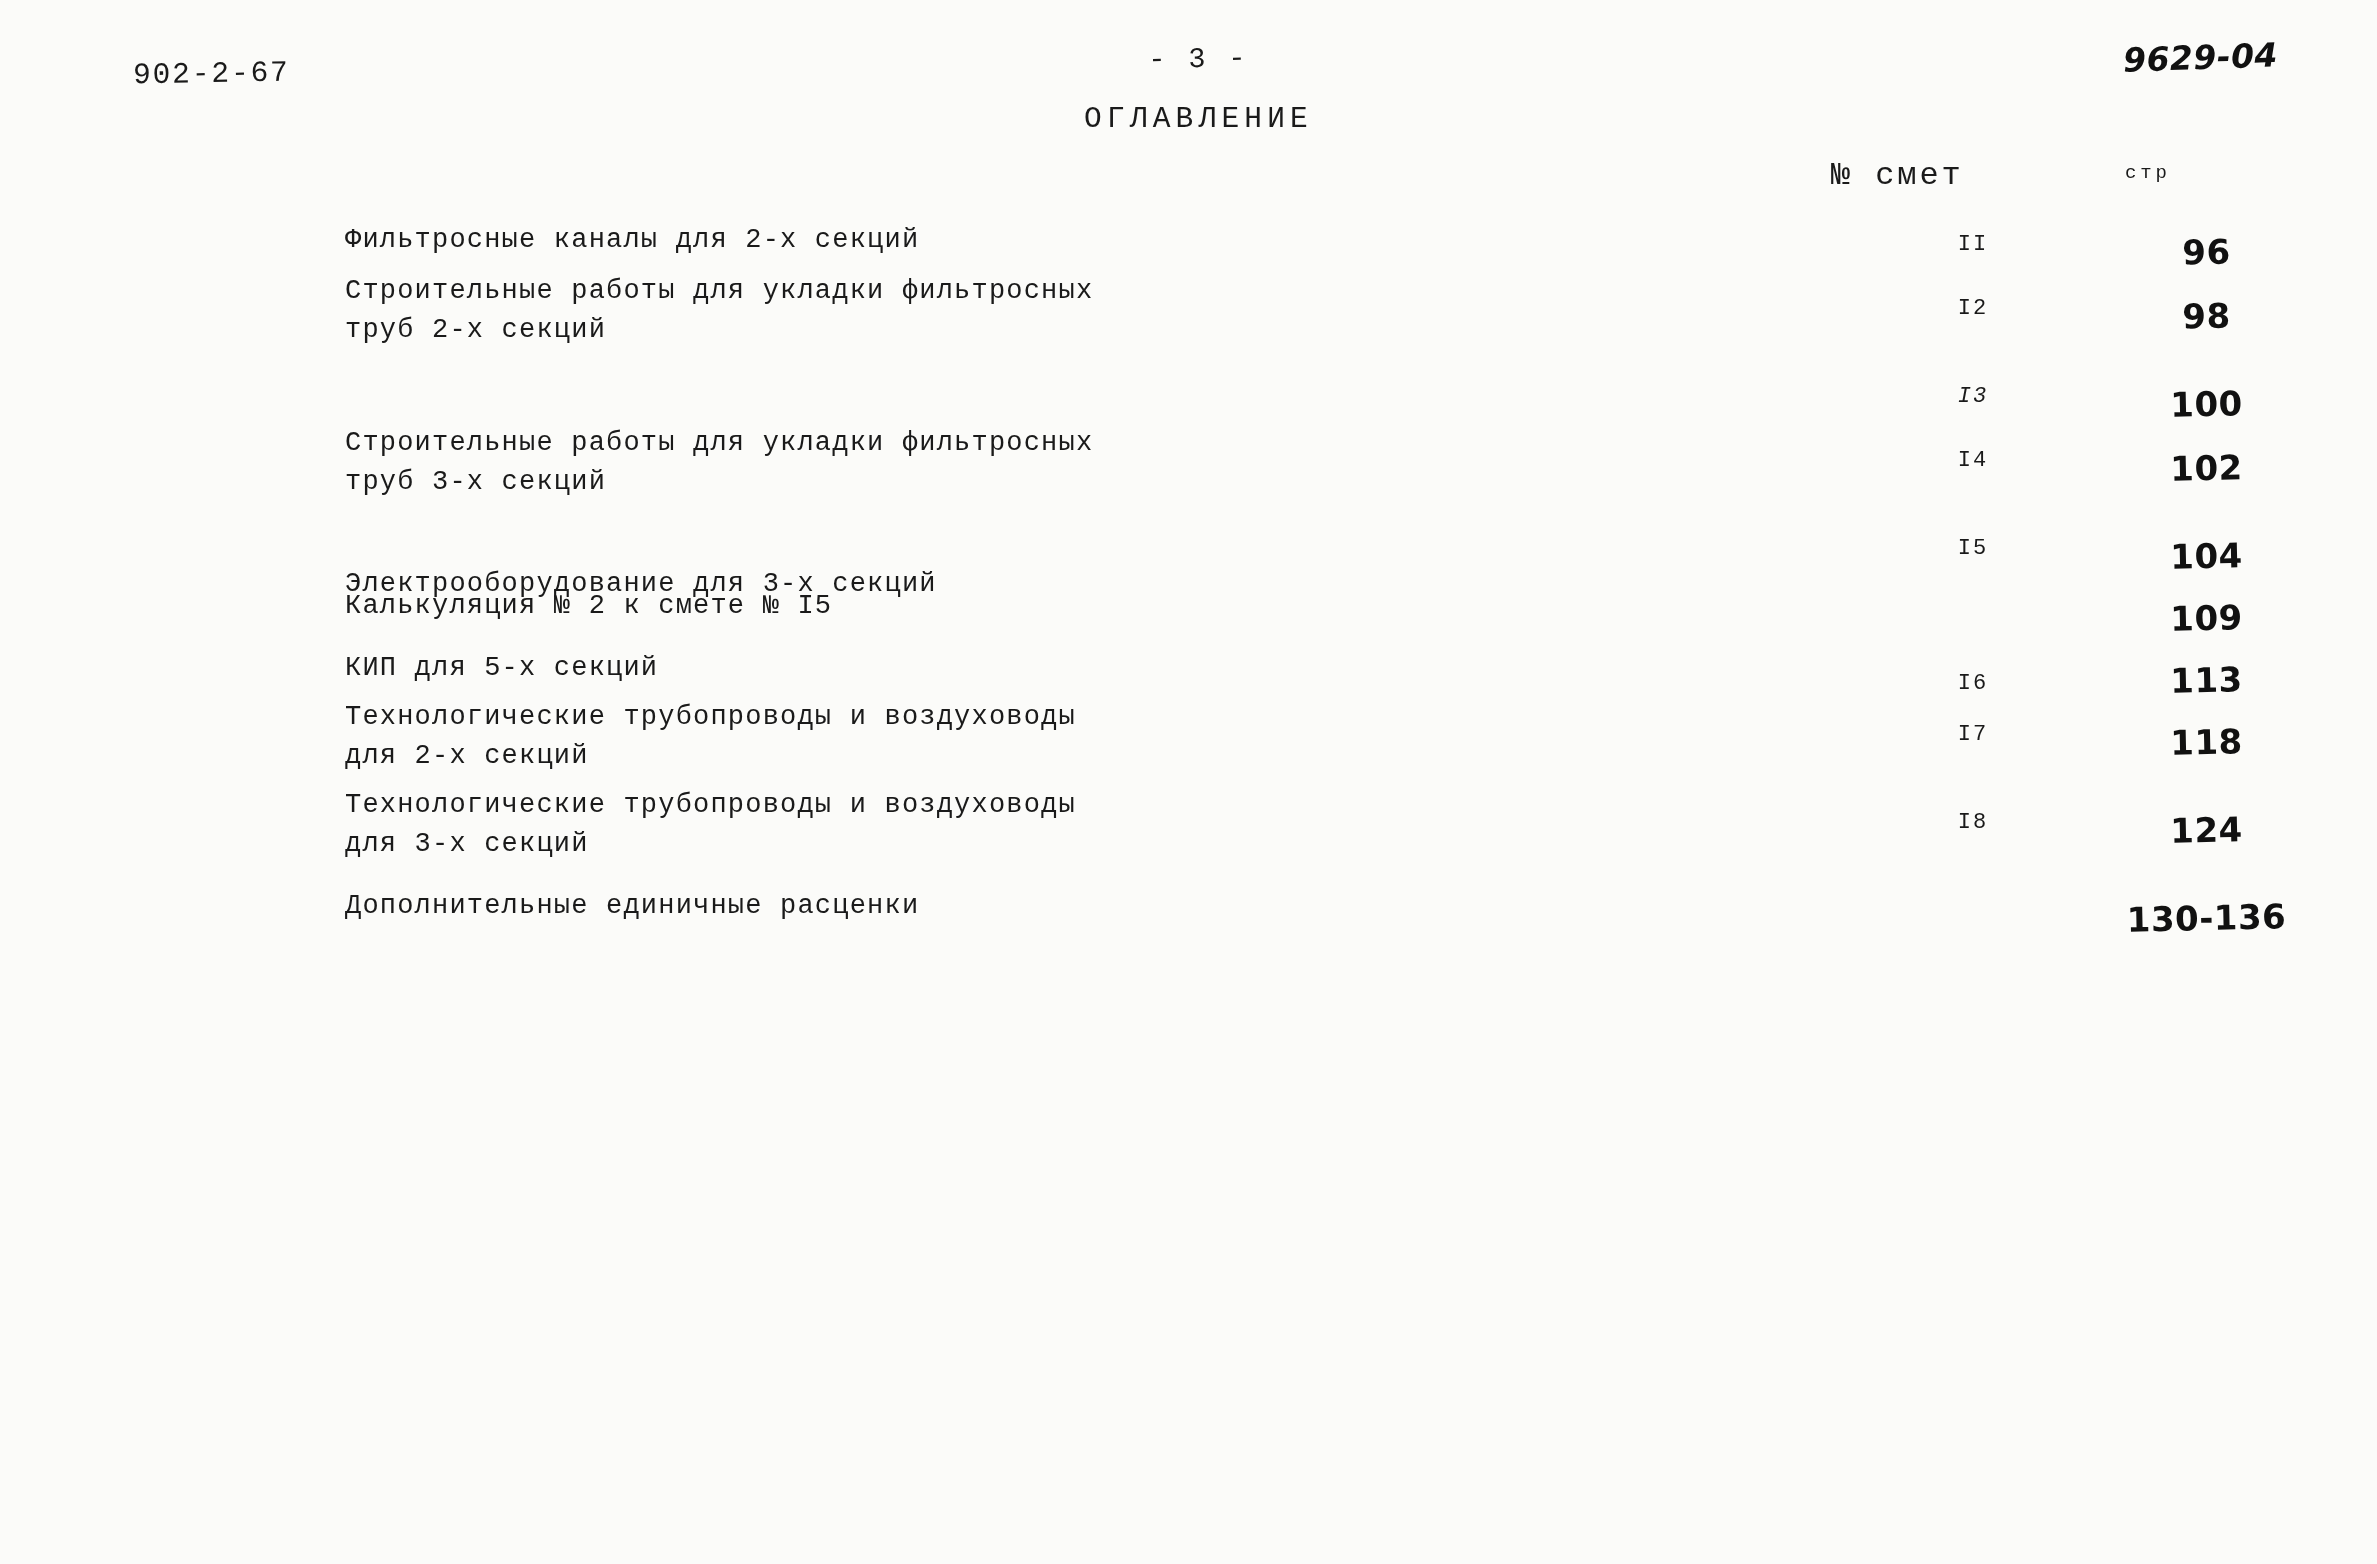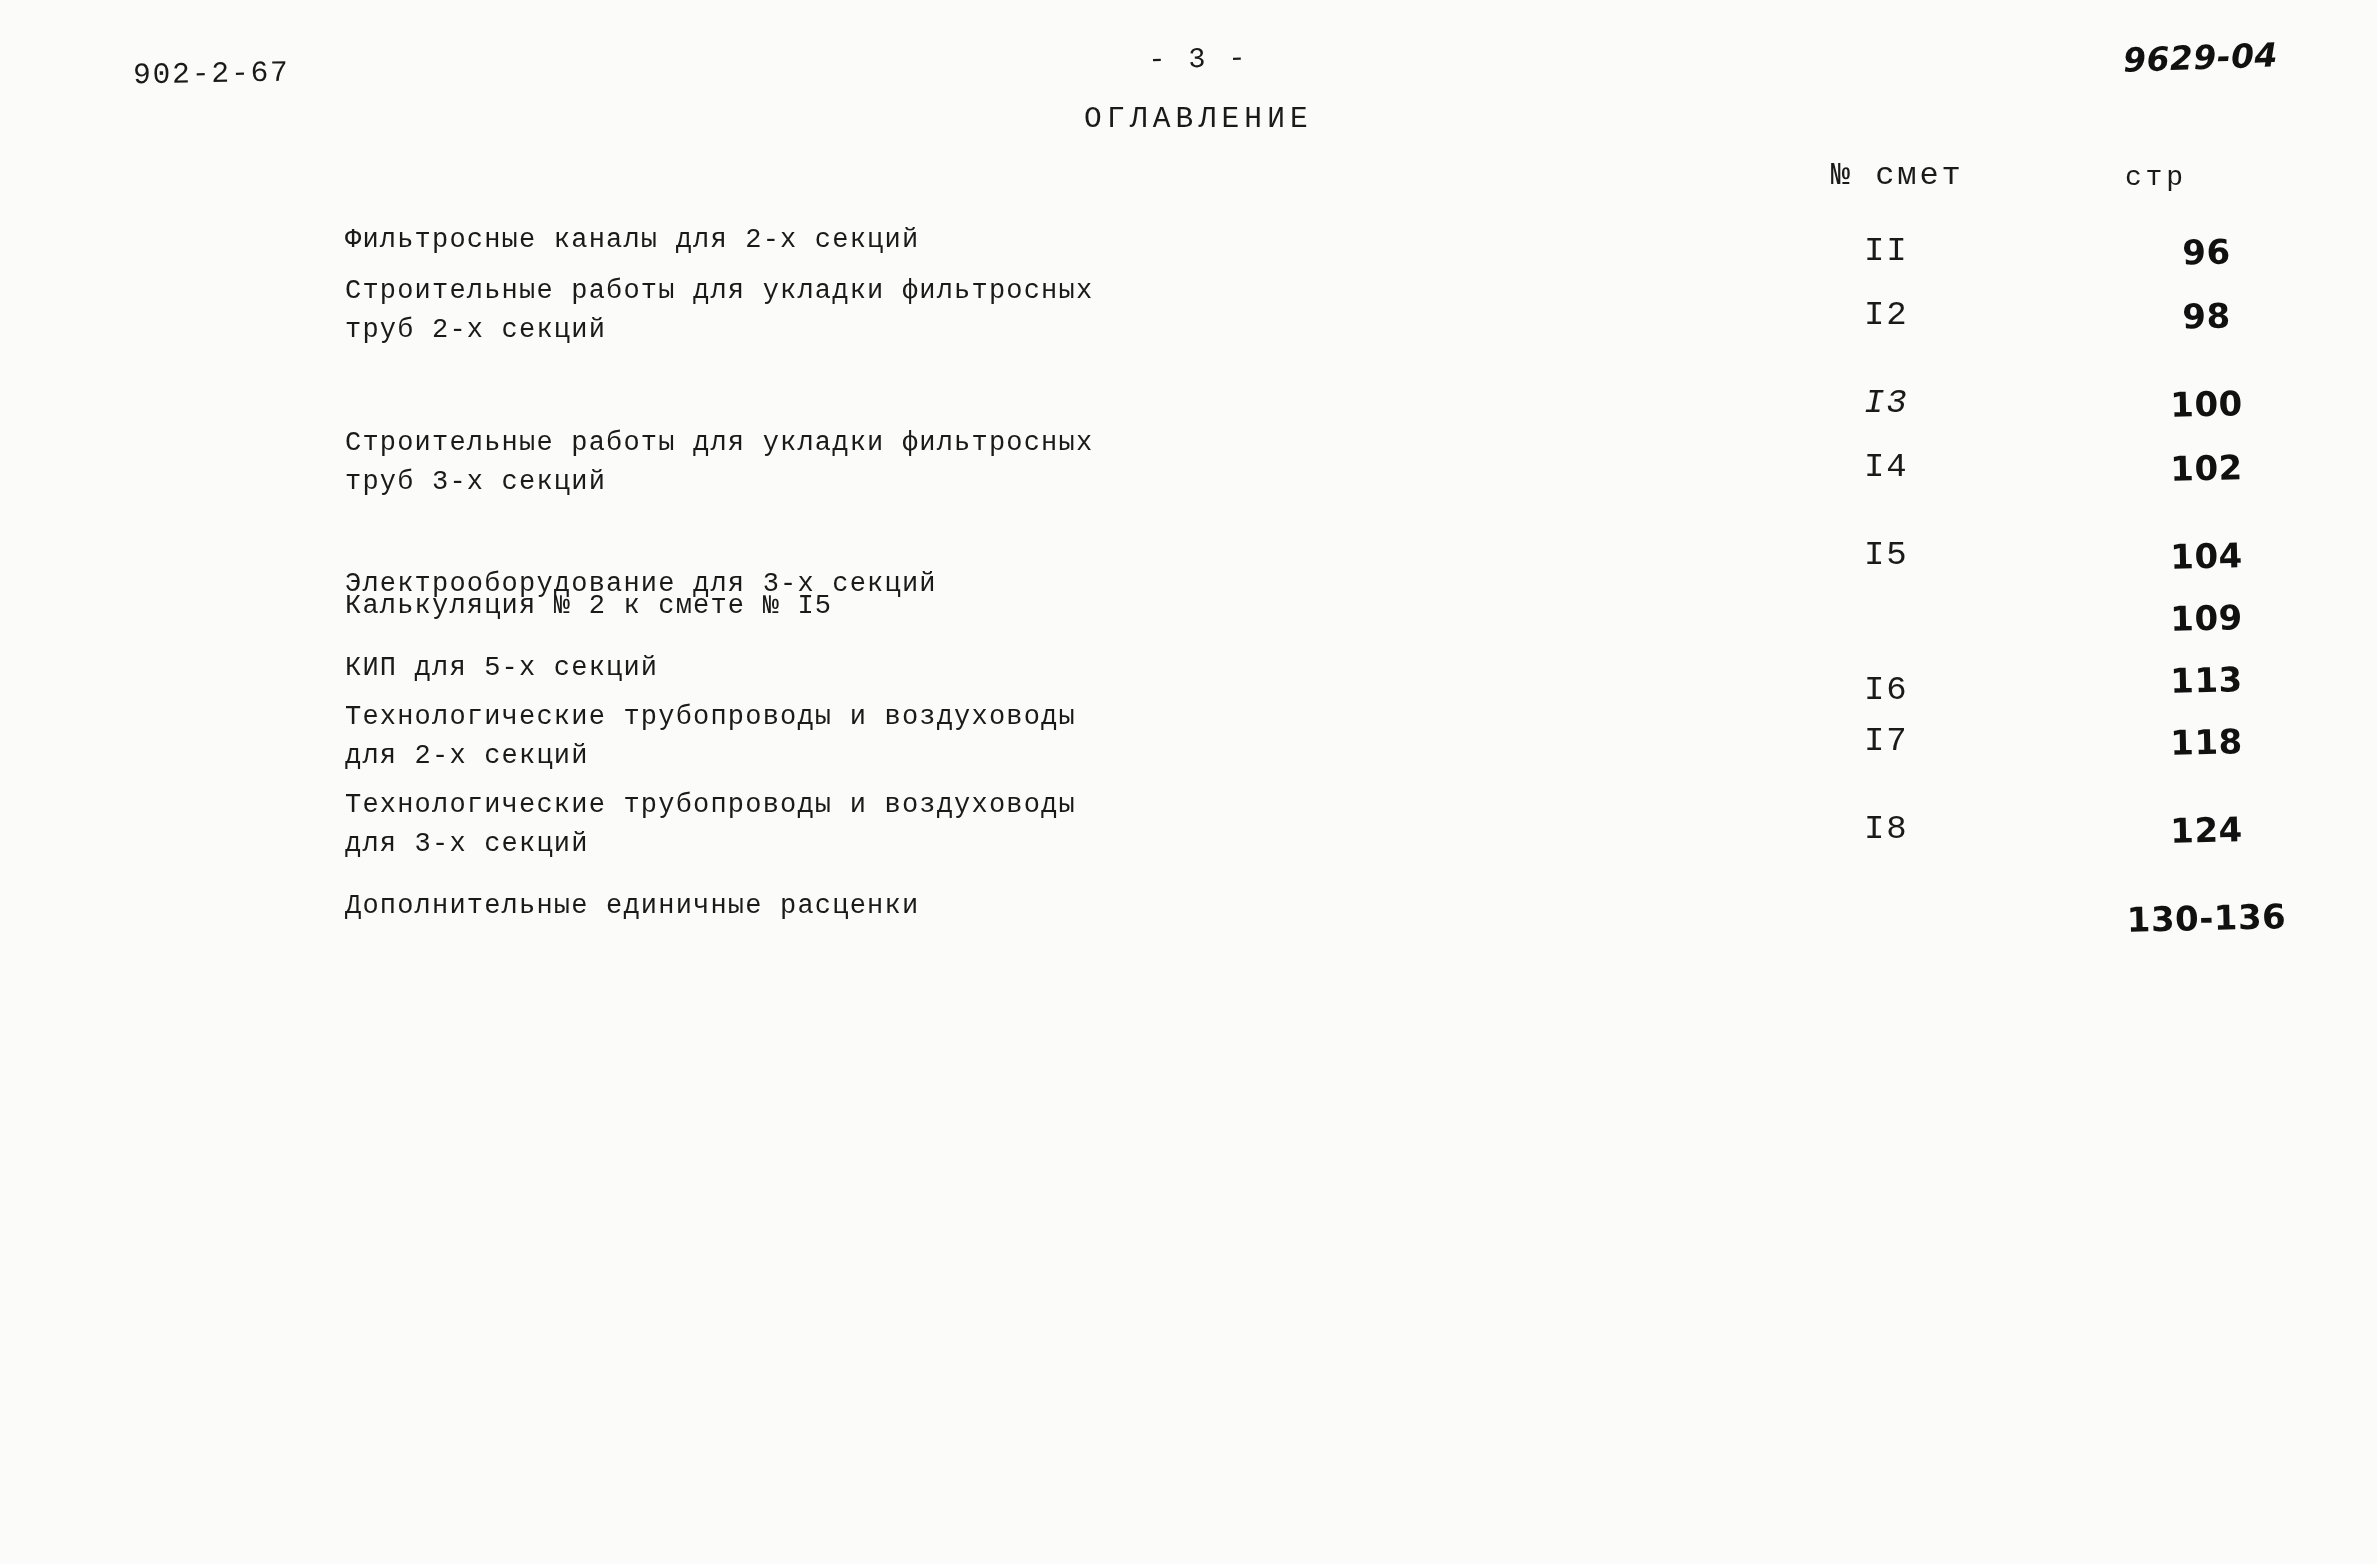--- a/index.html
+++ b/index.html
@@ -72,21 +72,21 @@
     position: absolute;
     left: 1831px;
     top: 157px;
     font-size: 32px;
     letter-spacing: 2.9px;
   }
   #col-head-page {
     position: absolute;
     left: 2125px;
     top: 162px;
-    font-size: 28px;
+    font-size: 19px;
     letter-spacing: 3.8px;
   }
 
   
   #toc {
     position: absolute;
     left: 0;
     top: 221px;
     width: 2397px;
   }
@@ -100,22 +100,22 @@
     width: 1379px;
     font-size: 27px;
     line-height: 39px;
     letter-spacing: 1.2px;
     white-space: pre-line;
   }
   .row-smeta {
     position: absolute;
     left: 1864px;
     width: 124px;
-    text-align: left;
-    font-size: 34px;
+    text-align: right;
+    font-size: 22px;
     letter-spacing: 1.9px;
   }
   .row-page {
     position: absolute;
     left: 2083px;
     width: 247px;
     text-align: center;
     font-size: 34px;
   }
 </style>

